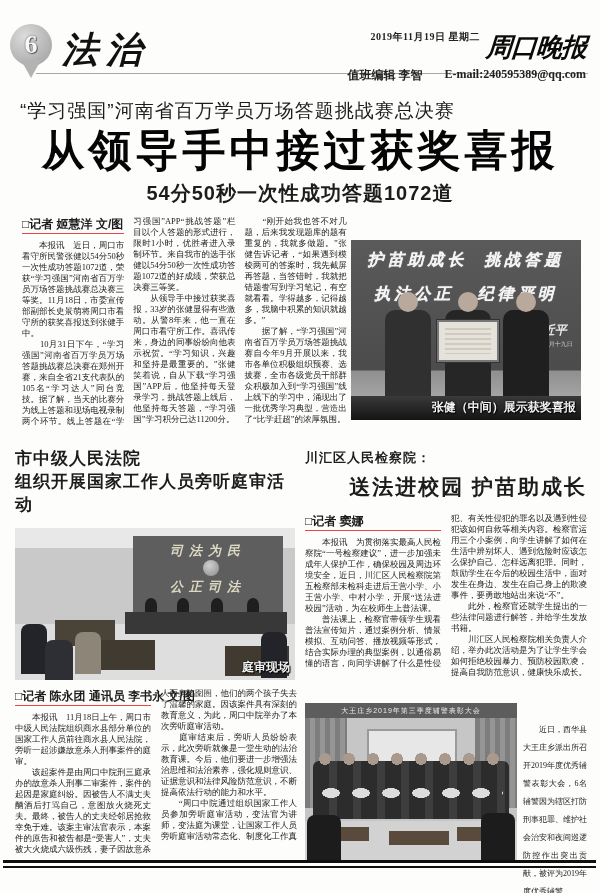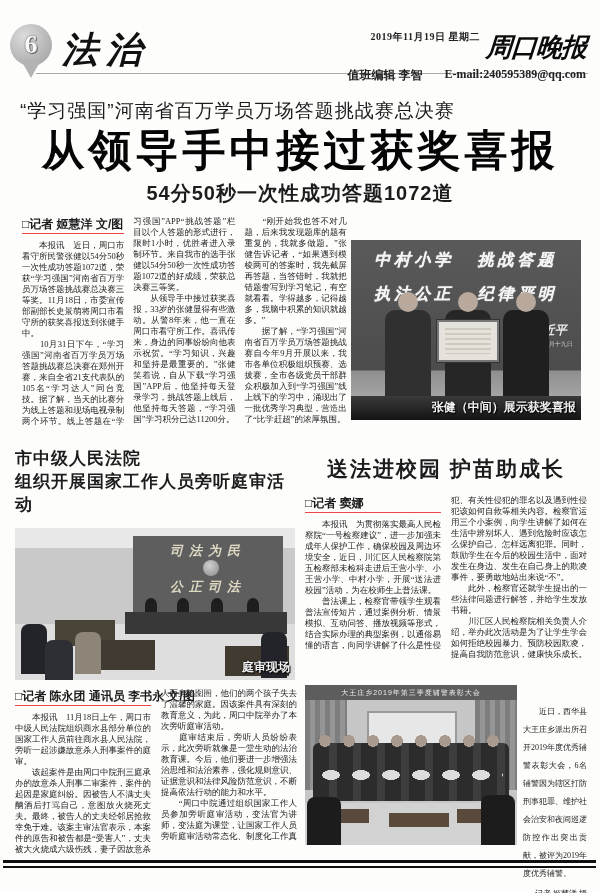--- a/index.html
+++ b/index.html
@@ -77,21 +77,21 @@
   .d1{left:40px;top:92px;width:60px;height:26px;}
   .d2{left:70px;top:112px;width:70px;height:30px;background:#403a30;}
   .d3{left:210px;top:118px;width:64px;height:30px;background:#403a30;}
   .sitter{position:absolute;background:#23232a;border-radius:8px 8px 0 0;}
   .s1{left:6px;top:96px;width:26px;height:50px;}
   .s2{left:30px;top:112px;width:28px;height:40px;background:#2e2e35;}
   .s3{left:60px;top:104px;width:26px;height:42px;background:#8d8578;}
   .s4{left:246px;top:104px;width:26px;height:46px;}
   
   .kicker2{font-size:13px;font-weight:bold;font-family:"Liberation Sans",sans-serif;letter-spacing:1px;}
-  .h2b{font-size:21px;font-weight:bold;text-align:center;font-family:"Liberation Sans","DejaVu Sans",sans-serif;
+  .h2b{font-size:21px;font-weight:bold;text-align:right;font-family:"Liberation Sans","DejaVu Sans",sans-serif;
        letter-spacing:2px;margin-top:6px;}
   .cols2{column-count:2;column-gap:10px;overflow:hidden;}
   .left-cols{height:172px;margin-top:8px;}
   .right-cols{height:182px;margin-top:12px;}
   
   .photo-news{display:flex;margin-top:8px;}
   .photo3{position:relative;width:212px;height:160px;background:#c6c6c6;overflow:hidden;}
   .banner{position:absolute;top:0;left:0;width:100%;height:15px;background:#5d5d5d;color:#eee;font-size:7px;
        text-align:center;line-height:15px;letter-spacing:1px;font-family:"Liberation Sans",sans-serif;white-space:nowrap;}
   .curtain{position:absolute;top:15px;width:42px;height:90px;
@@ -150,21 +150,21 @@
         <div class="bodytext">　　本报讯　近日，周口市看守所民警张健以54分50秒一次性成功答题1072道，荣获“学习强国”河南省百万学员万场答题挑战赛总决赛三等奖。11月18日，市委宣传部副部长史景萌将周口市看守所的获奖喜报送到张健手中。
 　　10月31日下午，“学习强国”河南省百万学员万场答题挑战赛总决赛在郑州开赛，来自全省21支代表队的105名“学习达人”同台竞技。据了解，当天的比赛分为线上答题和现场电视录制两个环节。线上答题在“学习强国”APP“挑战答题”栏目以个人答题的形式进行，限时1小时，优胜者进入录制环节。来自我市的选手张健以54分50秒一次性成功答题1072道的好成绩，荣获总决赛三等奖。
 　　从领导手中接过获奖喜报，33岁的张健显得有些激动。从警8年来，他一直在周口市看守所工作。喜讯传来，身边的同事纷纷向他表示祝贺。“学习知识，兴趣和坚持是最重要的。”张健笑着说，自从下载“学习强国”APP后，他坚持每天登录学习，挑战答题上线后，他坚持每天答题，“学习强国”学习积分已达11200分。
 　　“刚开始我也答不对几题，后来我发现题库的题有重复的，我就多做题。”张健告诉记者，“如果遇到模棱两可的答案时，我先截屏再答题，当答错时，我就把错题誊写到学习笔记，有空就看看。学得越多，记得越多，我脑中积累的知识就越多。”
 　　据了解，“学习强国”河南省百万学员万场答题挑战赛自今年9月开展以来，我市各单位积极组织预赛、选拔赛，全市各级党员干部群众积极加入到“学习强国”线上线下的学习中，涌现出了一批优秀学习典型，营造出了“比学赶超”的浓厚氛围。</div>
       </div>
     </div>
     <div class="a1-photo-wrap">
       <div class="photo1">
         <div class="slogan l1">
-          <span>中村小学</span>
+          <span>护苗助成长</span>
           <span>挑战答题</span>
         </div>
         <div class="slogan l2">
           <span>执法公正</span>
           <span>纪律严明</span>
         </div>
         <div class="sign">习近平</div>
         <div class="sign-date">二〇一七年五月十九日</div>
         <div class="person p1"></div>
         <div class="person p2"></div>
@@ -201,20 +201,21 @@
     <div class="cols2 left-cols">
       <div class="byline">□记者 陈永团 通讯员 李书永 文/图</div>
       <div class="bodytext">　　本报讯　11月18日上午，周口市中级人民法院组织商水县部分单位的国家工作人员前往商水县人民法院，旁听一起涉嫌故意杀人刑事案件的庭审。
 　　该起案件是由周口中院刑三庭承办的故意杀人刑事二审案件，案件的起因是家庭纠纷。因被告人不满丈夫酗酒后打骂自己，意图放火烧死丈夫。最终，被告人的丈夫经邻居抢救幸免于难。该案主审法官表示，本案件的原告和被告都是“受害人”，丈夫被大火烧成六级伤残，妻子因故意杀人而身陷囹圄，他们的两个孩子失去了温馨的家庭。因该案件具有深刻的教育意义，为此，周口中院举办了本次旁听庭审活动。
 　　庭审结束后，旁听人员纷纷表示，此次旁听就像是一堂生动的法治教育课。今后，他们要进一步增强法治思维和法治素养，强化规则意识、证据意识和法律风险防范意识，不断提高依法行动的能力和水平。
 　　“周口中院通过组织国家工作人员参加旁听庭审活动，变法官为讲师，变法庭为课堂，让国家工作人员旁听庭审活动常态化、制度化工作真正落到实处、见实效。”一名旁听人员说。</div>
     </div>
   </div>
 
   <div class="block-right">
+    <div class="kicker2">川汇区人民检察院：</div>
     <div class="h2b">送法进校园 护苗助成长</div>
     <div class="cols2 right-cols">
       <div class="byline">□记者 窦娜</div>
       <div class="bodytext">　　本报讯　为贯彻落实最高人民检察院“一号检察建议”，进一步加强未成年人保护工作，确保校园及周边环境安全，近日，川汇区人民检察院第五检察部未检科走进后王营小学、小王营小学、中村小学，开展“送法进校园”活动，为在校师生上普法课。
 　　普法课上，检察官带领学生观看普法宣传短片，通过案例分析、情景模拟、互动问答、播放视频等形式，结合实际办理的典型案例，以通俗易懂的语言，向同学讲解了什么是性侵犯、有关性侵犯的罪名以及遇到性侵犯该如何自救等相关内容。检察官运用三个小案例，向学生讲解了如何在生活中辨别坏人、遇到危险时应该怎么保护自己、怎样远离犯罪。同时，鼓励学生在今后的校园生活中，面对发生在身边、发生在自己身上的欺凌事件，要勇敢地站出来说“不”。
 　　此外，检察官还就学生提出的一些法律问题进行解答，并给学生发放书籍。
 　　川汇区人民检察院相关负责人介绍，举办此次活动是为了让学生学会如何拒绝校园暴力、预防校园欺凌，提高自我防范意识，健康快乐成长。</div>
     </div>
     <div class="photo-news">
       <div class="photo3">

